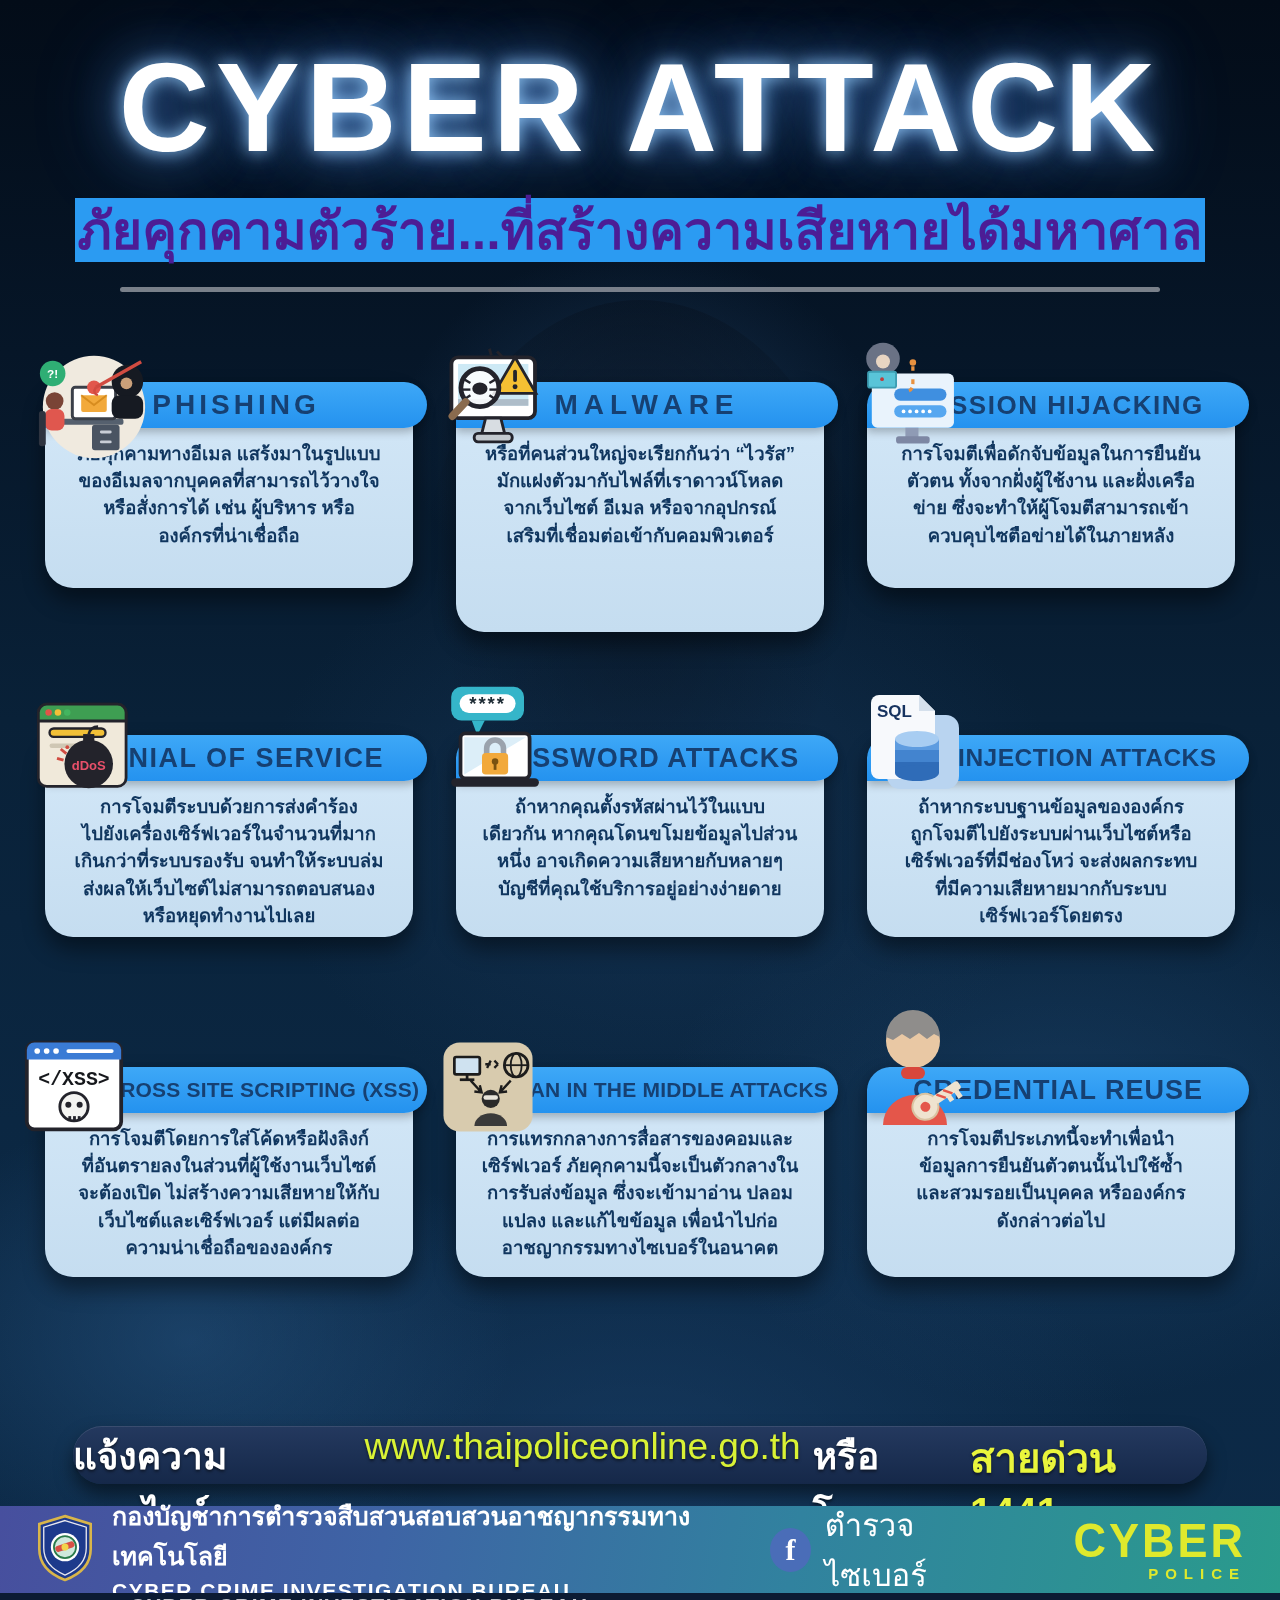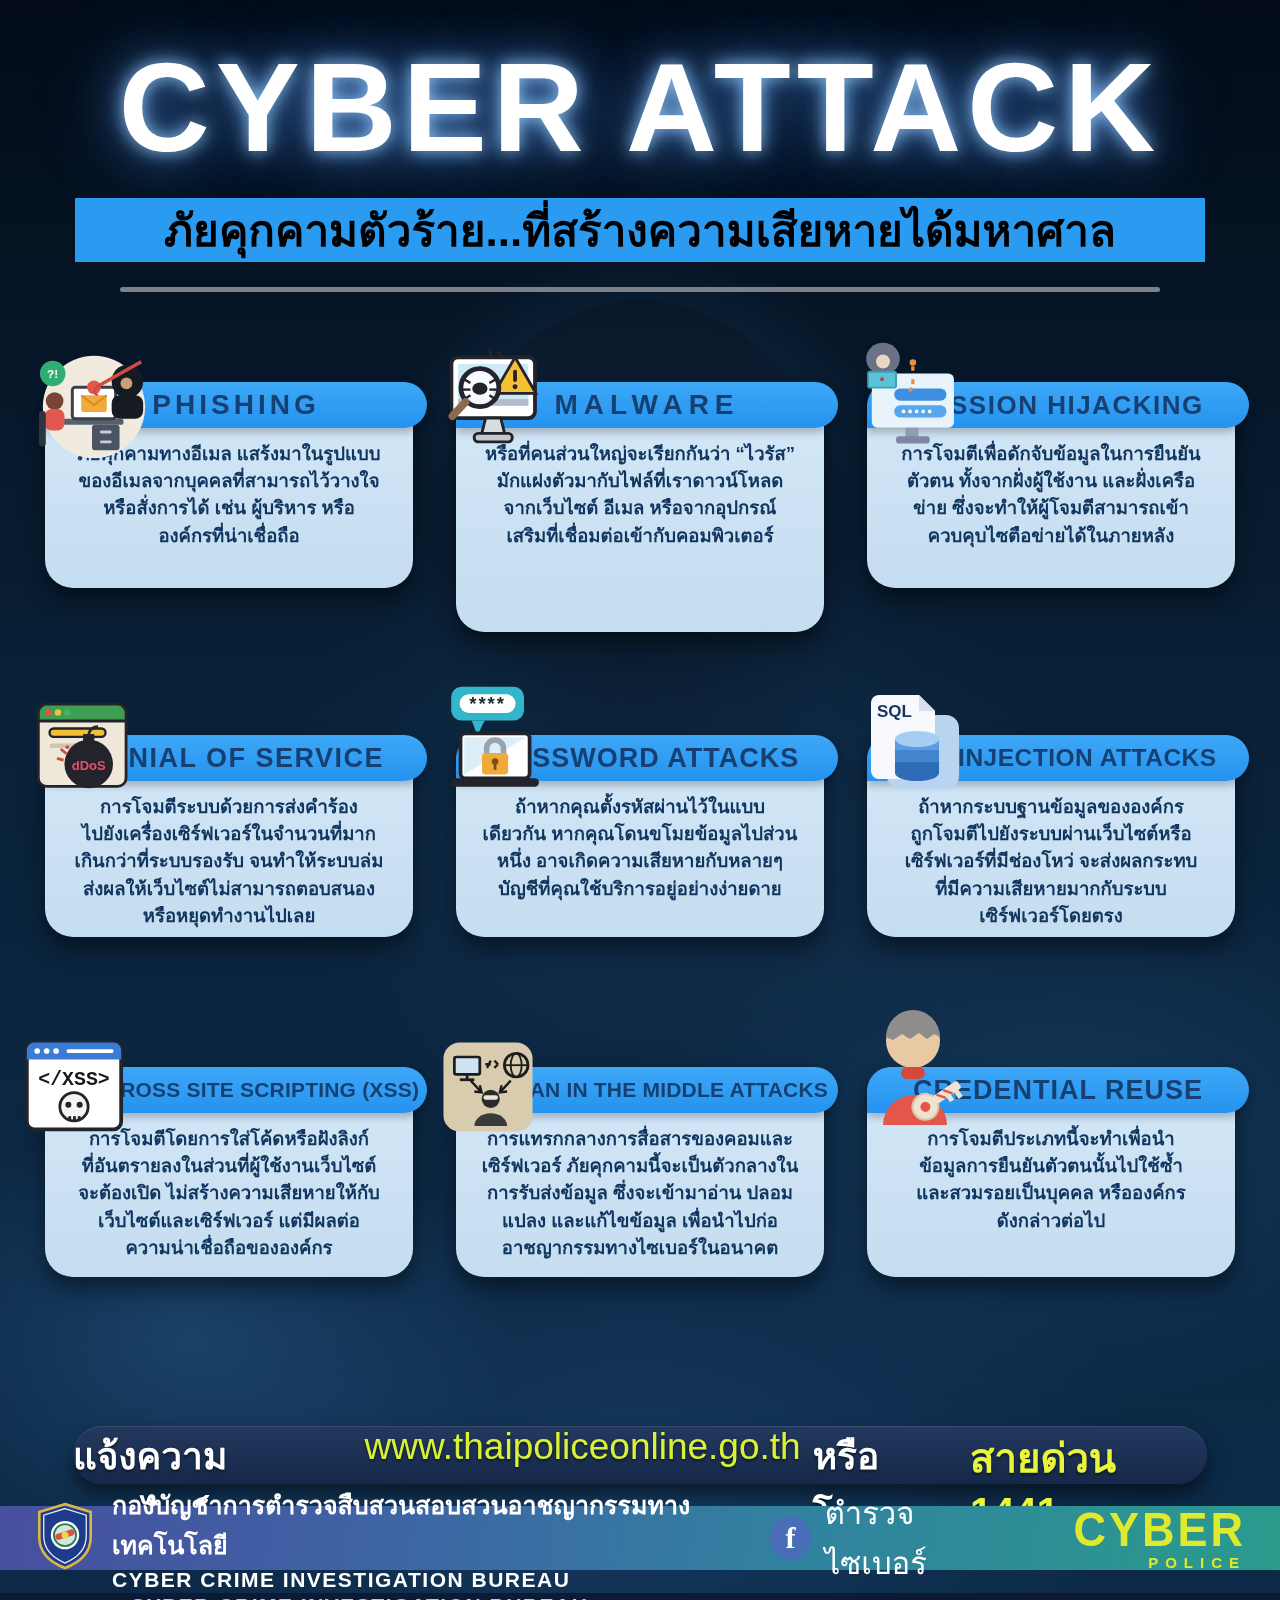--- a/index.html
+++ b/index.html
@@ -19,21 +19,21 @@
     background:radial-gradient(ellipse at 50% 30%, rgba(5,12,22,.55), rgba(5,12,22,0) 70%);}
   .page-title{
     position:absolute;top:42px;left:0;width:100%;text-align:center;
     font-size:126px;font-weight:900;letter-spacing:6px;color:#ffffff;line-height:1.05;
     text-shadow:0 0 18px rgba(150,205,255,.95),0 0 48px rgba(90,160,255,.65),0 0 90px rgba(70,140,255,.45);
   }
   .subtitle-bar{
     position:absolute;top:198px;left:75px;width:1130px;height:64px;background:#2b9bf2;
     display:flex;align-items:center;justify-content:center;
   }
-  .subtitle-bar span{font-size:44px;font-weight:800;color:#000000;}
+  .subtitle-bar span{font-size:52px;font-weight:800;color:#4c1d95;}
   .divider{position:absolute;top:287px;left:120px;width:1040px;height:5px;background:#868c96;border-radius:3px;opacity:.9;}
 
   .card{position:absolute;width:368px;}
   .cbody{position:absolute;top:0;left:0;width:368px;background:linear-gradient(180deg,#d4e8f8,#c5ddf0);
     border-radius:28px;box-shadow:0 12px 22px rgba(0,0,0,.45);}
   .ctext{padding:58px 15px 0;font-size:18.5px;font-weight:700;color:#10365f;text-align:center;
     line-height:1.47;white-space:pre-line;}
   .chead{position:absolute;top:0;left:0;right:-14px;height:46px;z-index:2;
     background:linear-gradient(180deg,#3ea8f7,#2492ef);
     border-radius:24px 23px 23px 0;display:flex;align-items:center;justify-content:center;
@@ -46,21 +46,21 @@
     position:absolute;top:1426px;left:73px;width:1134px;height:58px;border-radius:30px;
     background:linear-gradient(180deg,#24395f,#152849);
     box-shadow:0 10px 18px rgba(0,0,0,.5), inset 0 1px 0 rgba(255,255,255,.10);
     display:flex;justify-content:center;gap:12px;
   }
   .hotline-bar .w{color:#ffffff;font-size:37px;font-weight:800;text-shadow:0 2px 3px rgba(0,0,0,.5);}
   .hotline-bar .y{color:#d9f235;font-size:37px;font-weight:400;text-shadow:0 2px 3px rgba(0,0,0,.5);}
   .hotline-bar .y2{color:#e9f53c;font-size:40px;font-weight:800;text-shadow:0 2px 3px rgba(0,0,0,.5);}
 
   .footer{
-    position:absolute;top:1506px;left:0;width:1280px;height:64px;
+    position:absolute;top:1506px;left:0;width:1280px;height:87px;
     background:linear-gradient(100deg,#474f9e 0%,#3e64a5 30%,#31829f 62%,#2a9b8c 100%);
     display:flex;align-items:center;padding:0 34px;box-sizing:border-box;gap:16px;
   }
   .forg{display:flex;flex-direction:column;justify-content:center;}
   .forg .l1{font-size:25px;font-weight:800;color:#fff;}
   .forg .l2{font-size:21px;font-weight:800;color:#fff;letter-spacing:1.5px;margin-top:3px;}
   .fb-group{display:flex;align-items:center;gap:14px;margin-left:auto;}
   .fb-circle{width:44px;height:44px;border-radius:50%;background:#4a6db8;display:flex;align-items:center;justify-content:center;
     color:#fff;font-weight:900;font-size:30px;font-family:"Liberation Serif",serif;}
   .fb-label{font-size:31px;font-weight:400;color:#fff;}

